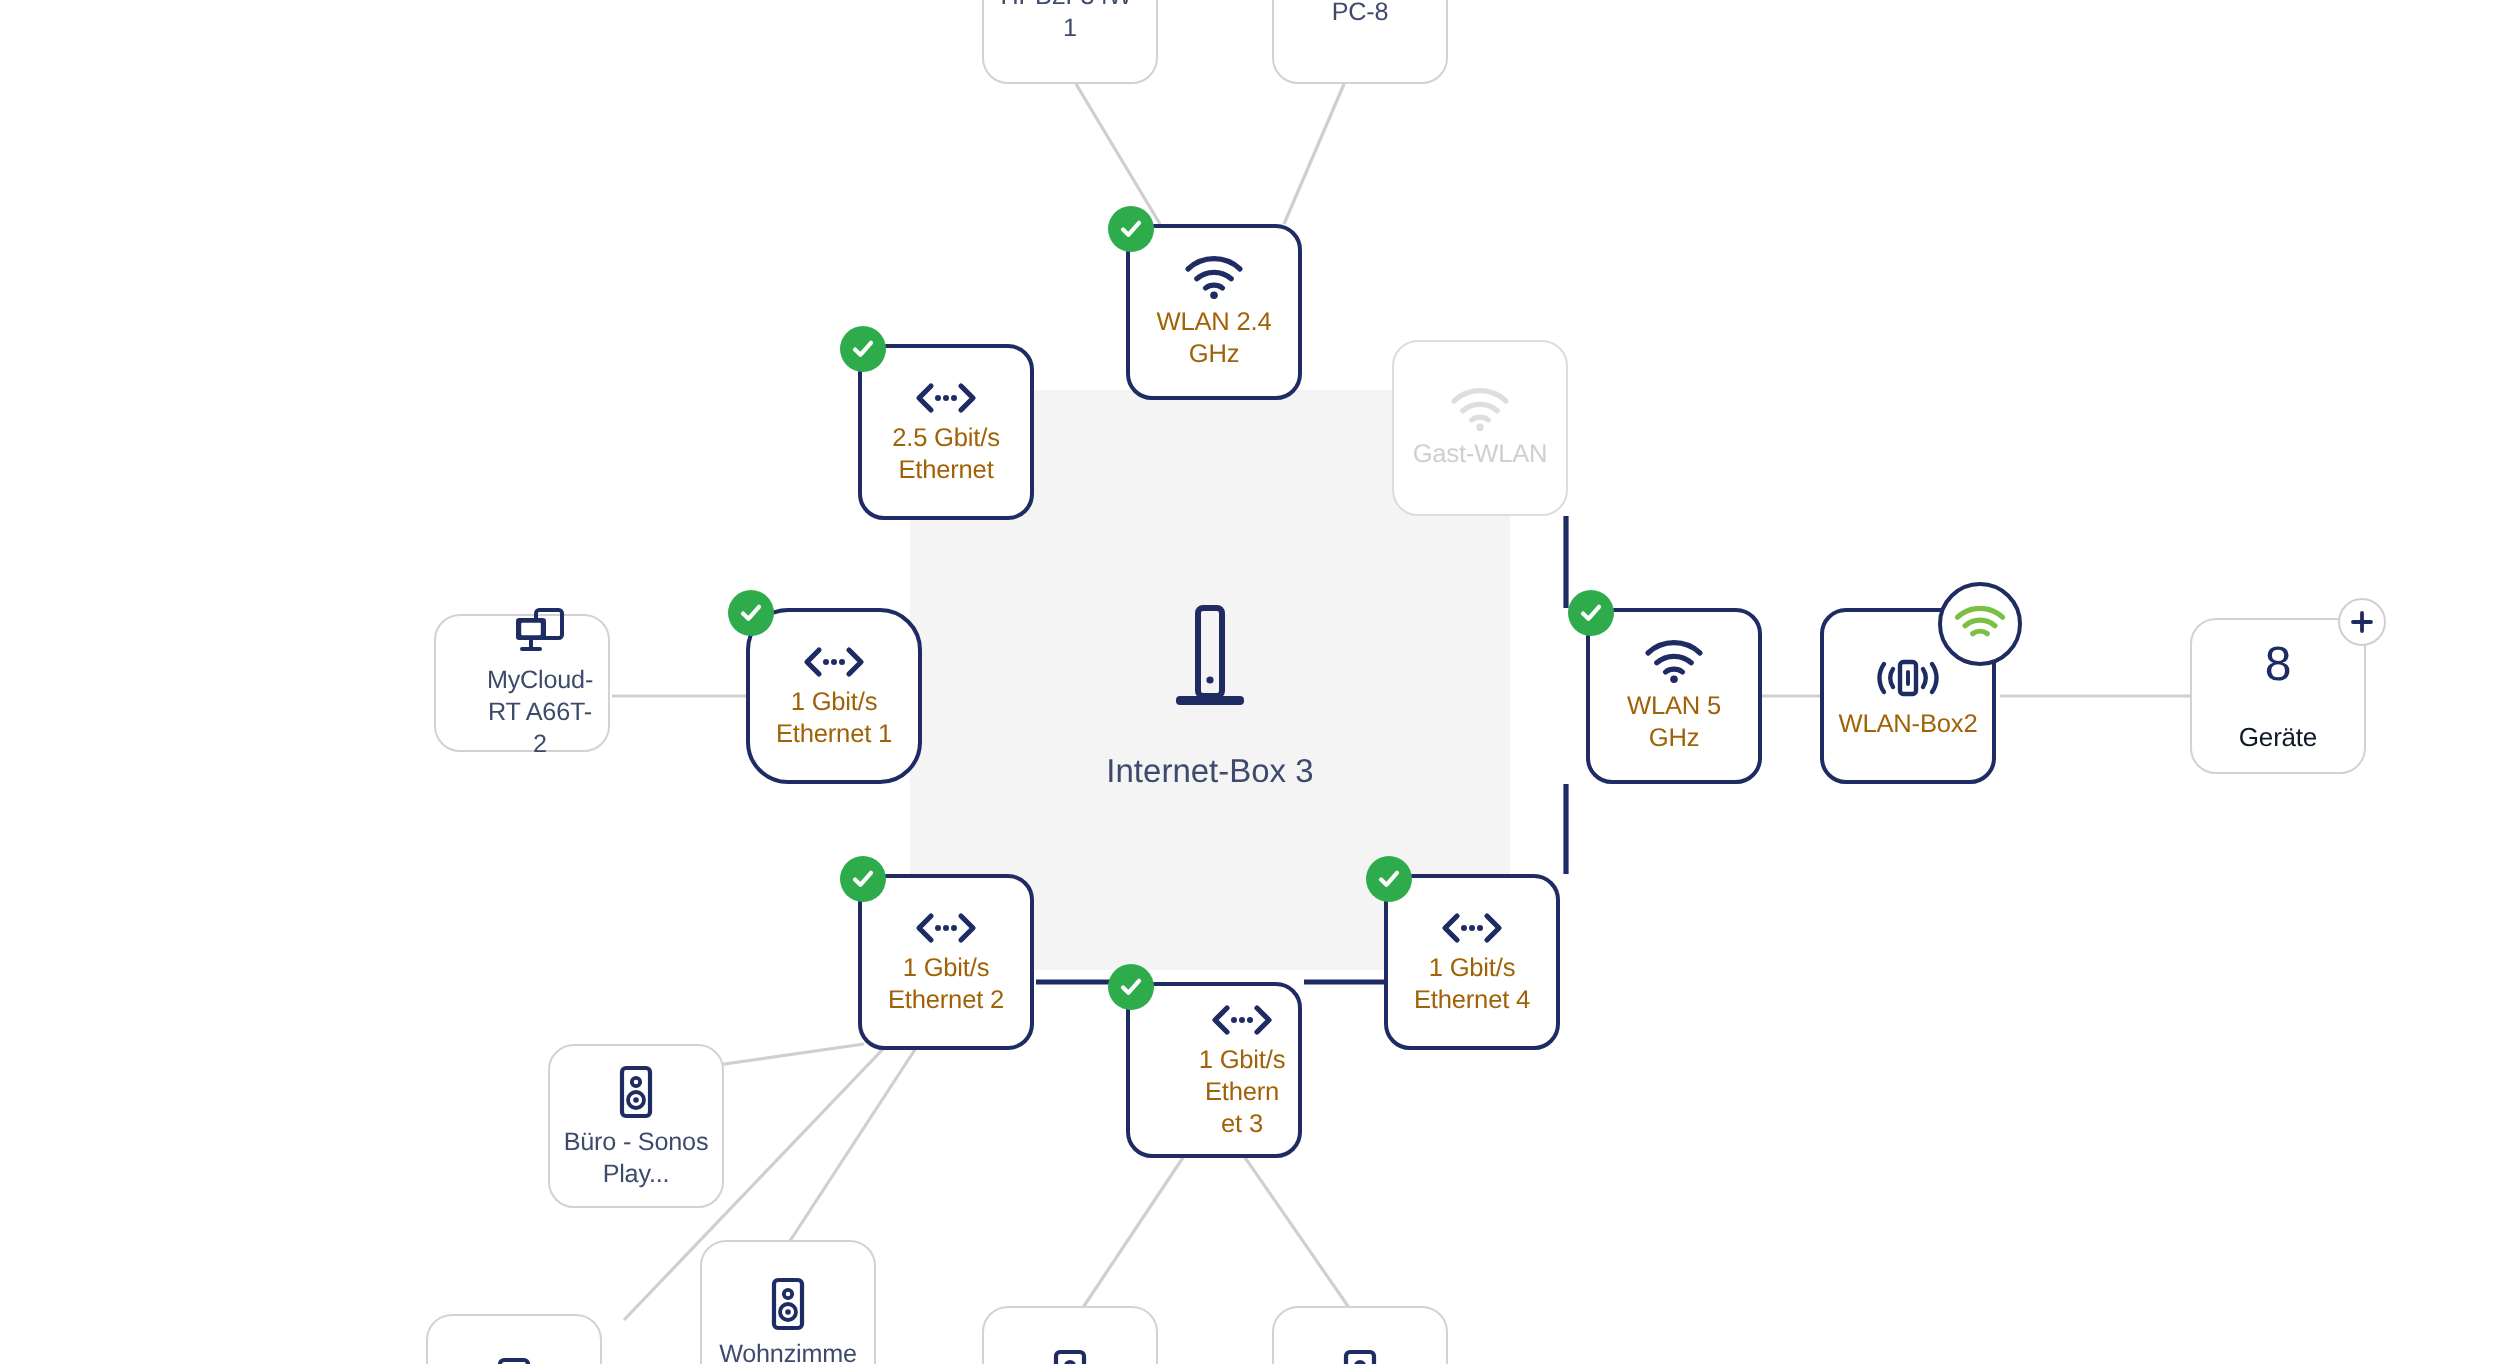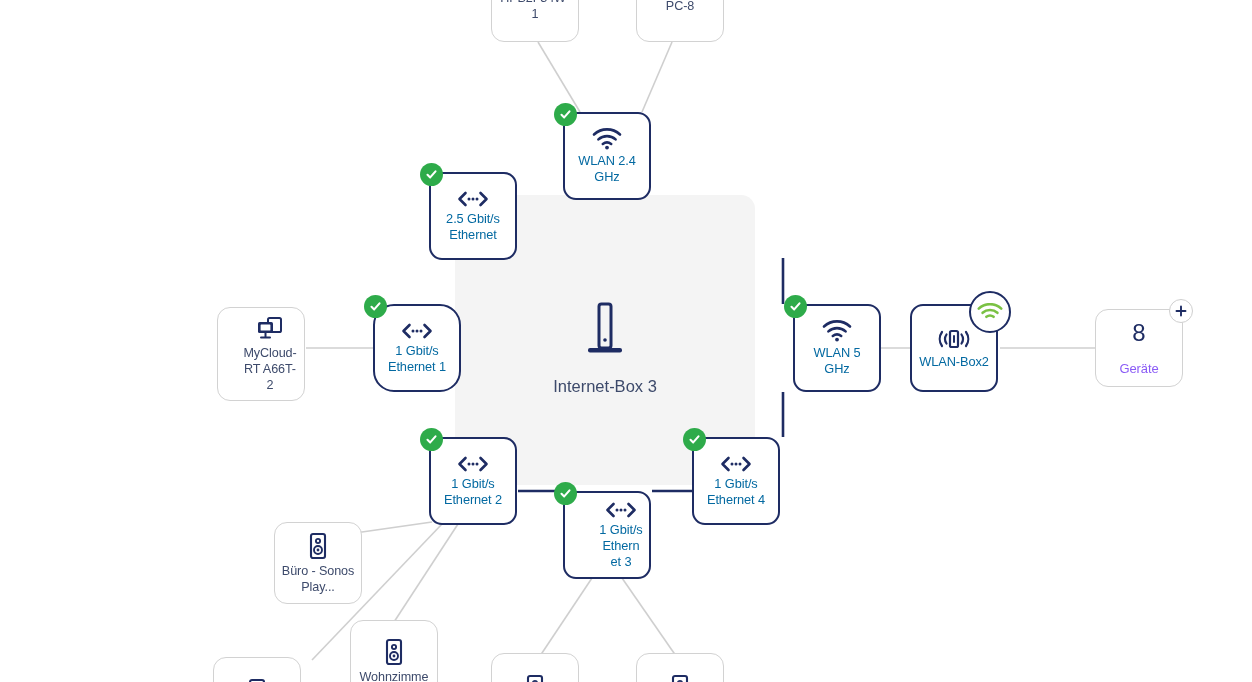--- a/index.html
+++ b/index.html
@@ -62,37 +62,37 @@
     display: flex;
     align-items: center;
     justify-content: center;
     margin-bottom: 3px;
   }
   
   .node.port {
     border: 2.5px solid #1e2c63;
     width: 88px; height: 88px;
   }
-  .node.port .nlabel { color: #0369a1; font-size: 12.8px; line-height: 16px; }
+  .node.port .nlabel { color: #a16207; font-size: 12.8px; line-height: 16px; }
 
   
   .node.leaf {
     border: 1.6px solid #d2d2d2;
     width: 88px; height: 72px;
   }
   .node.leaf .nlabel { color: #3d4a6b; font-size: 12.6px; line-height: 16px; }
 
   .node.disabled { border-color: #dcdcdc; }
   .node.disabled .nlabel { color: #cfcfcf; }
 
   .node.counter { width: 88px; height: 78px; border: 1.6px solid #d2d2d2; }
   .node.counter .bignum {
     color: #1e2c63; font-size: 24px; line-height: 26px; font-weight: 400;
   }
-  .node.counter .nlabel { color: #8b5cf6; margin-top: 15px; }
+  .node.counter .nlabel { color: #0f172a; margin-top: 15px; }
 
   
   .badge-check {
     position: absolute;
     left: -11px; top: -11px;
     width: 23px; height: 23px;
     border-radius: 50%;
     background: #2eab4a;
     display: flex; align-items: center; justify-content: center;
   }
@@ -189,20 +189,31 @@
       <svg width="30" height="22" viewBox="0 0 30 22">
         <path d="M2 6.5 A19 19 0 0 1 28 6.5" fill="none" stroke="#1e2c63" stroke-width="2.6" stroke-linecap="round"></path>
         <path d="M6.4 11.4 A13 13 0 0 1 23.6 11.4" fill="none" stroke="#1e2c63" stroke-width="2.6" stroke-linecap="round"></path>
         <path d="M10.8 16 A7 7 0 0 1 19.2 16" fill="none" stroke="#1e2c63" stroke-width="2.6" stroke-linecap="round"></path>
         <circle cx="15" cy="19.6" r="1.9" fill="#1e2c63"></circle>
       </svg>
     </span>
     <span class="nlabel">WLAN 2.4 GHz</span>
   </div>
 
+  <div class="node port disabled" style="left:696px; top:170px; border-width:1.8px;">
+    <span class="nicon">
+      <svg width="30" height="22" viewBox="0 0 30 22">
+        <path d="M2 6.5 A19 19 0 0 1 28 6.5" fill="none" stroke="#dedede" stroke-width="2.6" stroke-linecap="round"></path>
+        <path d="M6.4 11.4 A13 13 0 0 1 23.6 11.4" fill="none" stroke="#dedede" stroke-width="2.6" stroke-linecap="round"></path>
+        <path d="M10.8 16 A7 7 0 0 1 19.2 16" fill="none" stroke="#dedede" stroke-width="2.6" stroke-linecap="round"></path>
+        <circle cx="15" cy="19.6" r="1.9" fill="#dedede"></circle>
+      </svg>
+    </span>
+    <span class="nlabel">Gast-WLAN</span>
+  </div>
 
   <div class="node port" style="left:429px; top:172px;">
     <span class="badge-check">
       <svg width="13" height="13" viewBox="0 0 13 13">
         <path d="M2.5 6.8 L5.2 9.4 L10.5 3.4" fill="none" stroke="#ffffff" stroke-width="2.1" stroke-linecap="round" stroke-linejoin="round"></path>
       </svg>
     </span>
     <span class="nicon">
       <svg width="34" height="18" viewBox="0 0 34 18">
         <path d="M9.5 3 L3.5 9 L9.5 15" fill="none" stroke="#1e2c63" stroke-width="2.6" stroke-linecap="round" stroke-linejoin="round"></path>
@@ -226,21 +237,21 @@
         <path d="M9.5 3 L3.5 9 L9.5 15" fill="none" stroke="#1e2c63" stroke-width="2.6" stroke-linecap="round" stroke-linejoin="round"></path>
         <path d="M24.5 3 L30.5 9 L24.5 15" fill="none" stroke="#1e2c63" stroke-width="2.6" stroke-linecap="round" stroke-linejoin="round"></path>
         <circle cx="13" cy="9" r="1.5" fill="#1e2c63"></circle>
         <circle cx="17" cy="9" r="1.5" fill="#1e2c63"></circle>
         <circle cx="21" cy="9" r="1.5" fill="#1e2c63"></circle>
       </svg>
     </span>
     <span class="nlabel">1 Gbit/s Ethernet 1</span>
   </div>
 
-  <div class="node leaf" style="left:217px; top:307px; height:94px;padding-left:22px;">
+  <div class="node leaf" style="left:217px; top:307px; height:69px;padding-left:22px;">
     <span class="nicon">
       <svg width="30" height="26" viewBox="0 0 30 26">
         <rect x="13" y="2" width="13" height="14" rx="1.6" fill="none" stroke="#1e2c63" stroke-width="2"></rect>
         <rect x="3" y="6" width="15" height="11" rx="1.6" fill="#1e2c63"></rect>
         <rect x="5.6" y="8.4" width="9.8" height="6.2" rx="0.6" fill="#ffffff"></rect>
         <path d="M10.5 17 L10.5 21" stroke="#1e2c63" stroke-width="2"></path>
         <path d="M6 21.5 L15 21.5" stroke="#1e2c63" stroke-width="2" stroke-linecap="round"></path>
       </svg>
     </span>
     <span class="nlabel">MyCloud-RT A66T-2</span>

